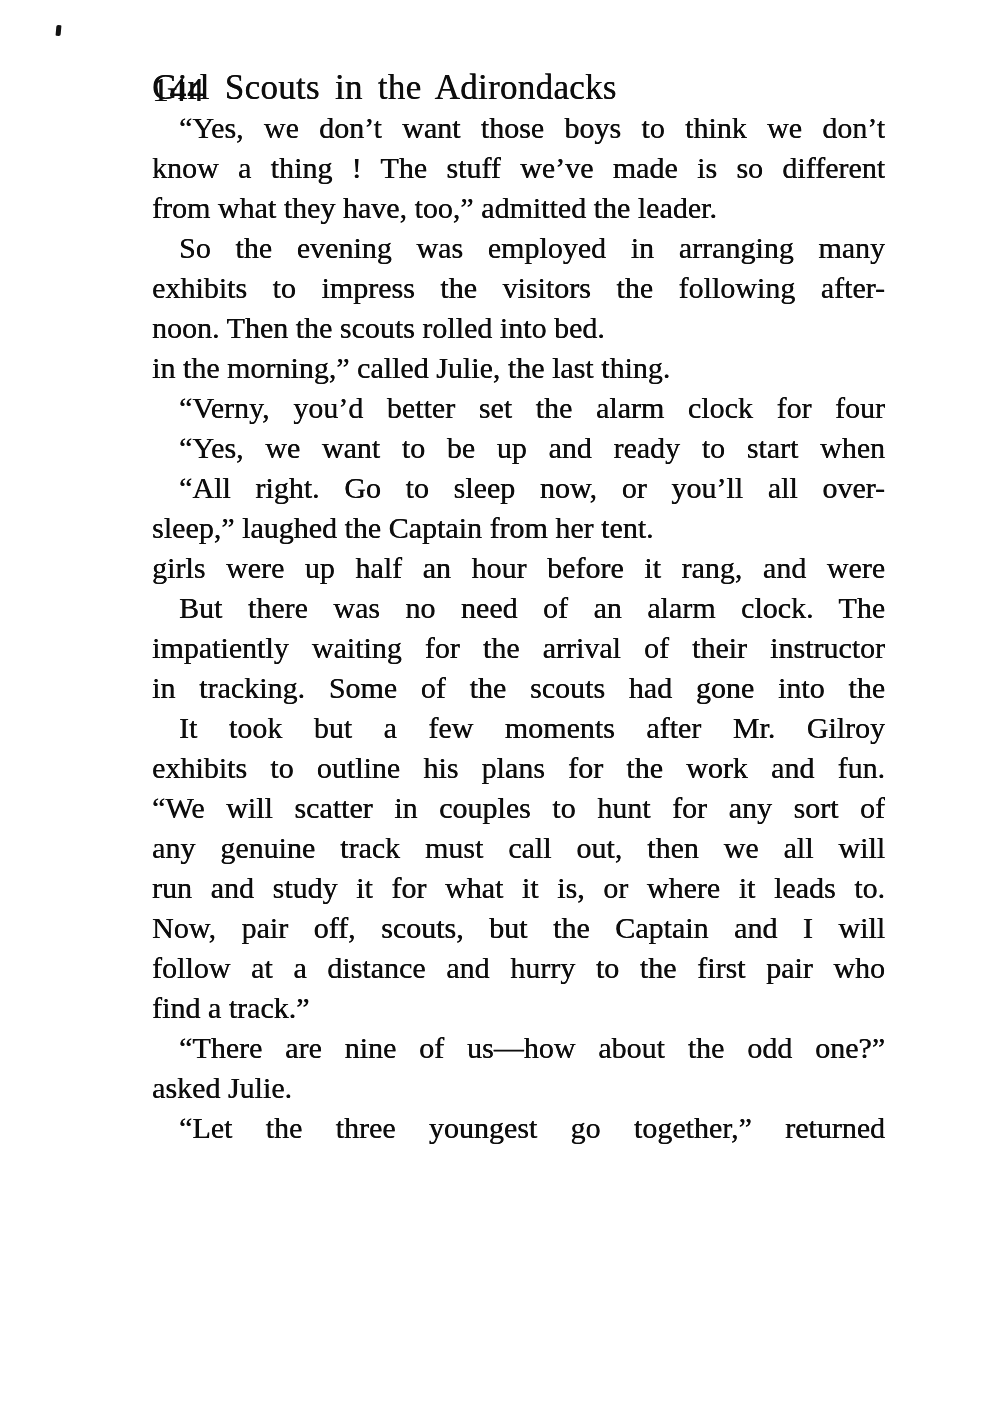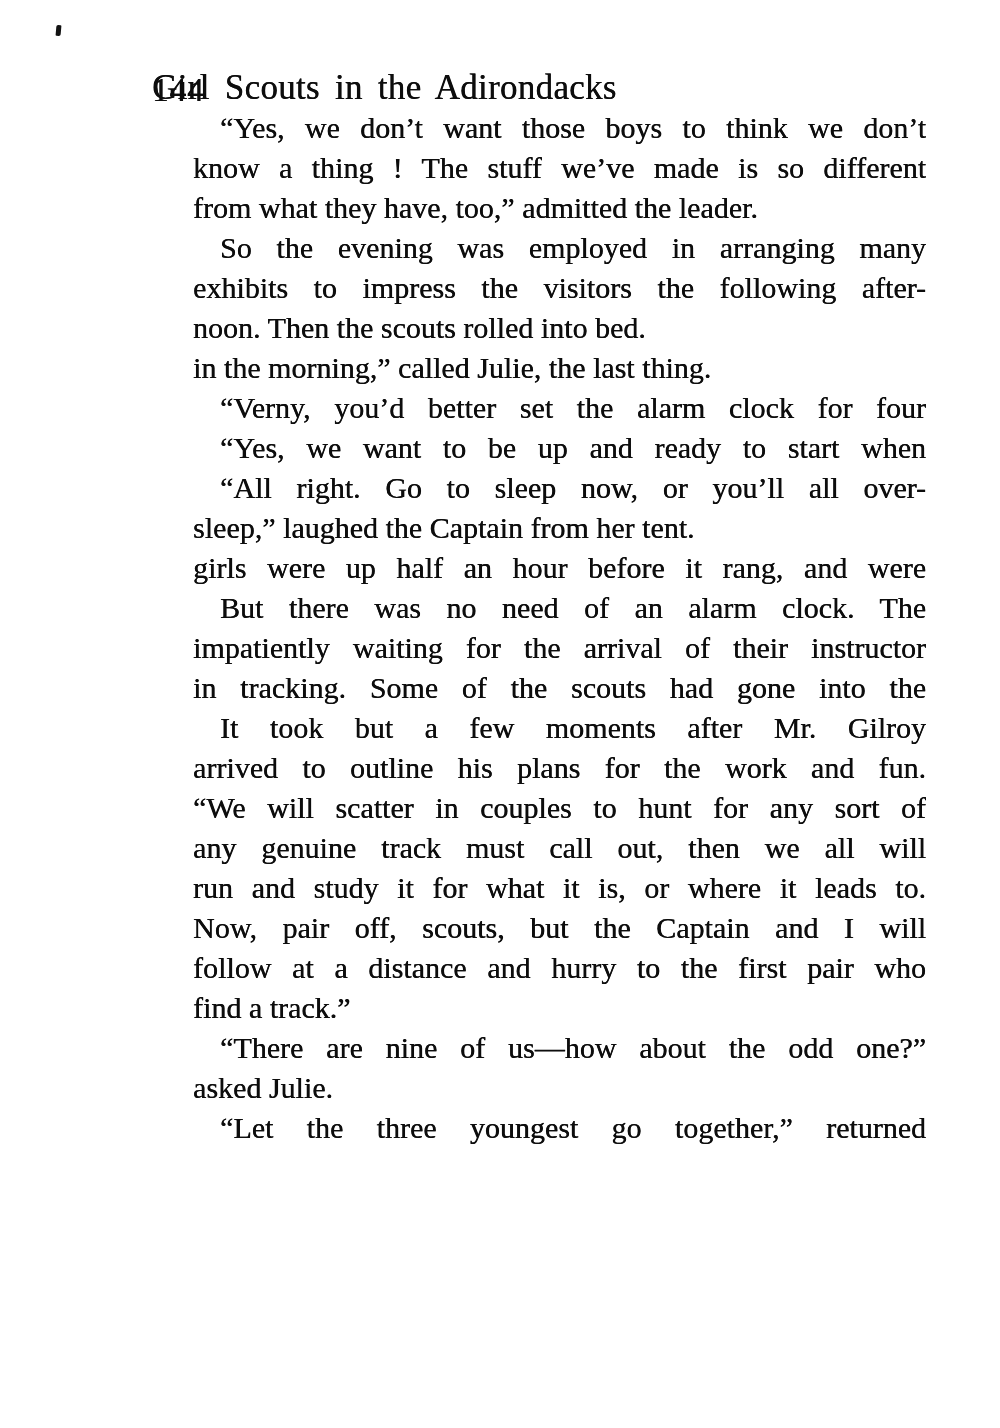--- a/index.html
+++ b/index.html
@@ -53,21 +53,20 @@
     white-space: nowrap;
   }
   .page-text {
     position: absolute;
     left: 152px;
     top: 108px;
     width: 733px;
     font-size: 30px;
     line-height: 40px;
     text-shadow: 0.35px 0 currentColor;
-    margin-left: 41px;
   }
   .line {
     height: 40px;
     text-align: justify;
     text-align-last: justify;
     text-justify: inter-word;
     white-space: normal;
     overflow: hidden;
   }
   .line.indent {
@@ -98,21 +97,21 @@
       <div class="line endpara">in the morning,” called Julie, the last thing.</div>
       <div class="line indent">“Verny, you’d better set the alarm clock for four</div>
       <div class="line indent">“Yes, we want to be up and ready to start when</div>
       <div class="line indent">“All right.  Go to sleep now, or you’ll all over-</div>
       <div class="line endpara">sleep,” laughed the Captain from her tent.</div>
       <div class="line">girls were up half an hour before it rang, and were</div>
       <div class="line indent">But there was no need of an alarm clock.  The</div>
       <div class="line">impatiently waiting for the arrival of their instructor</div>
       <div class="line">in tracking.  Some of the scouts had gone into the</div>
       <div class="line indent">It took but a few moments after Mr. Gilroy</div>
-      <div class="line">arrived to outline his plans for the work and fun.</div>
+      <div class="line">exhibits to outline his plans for the work and fun.</div>
       <div class="line">“We will scatter in couples to hunt for any sort of</div>
       <div class="line">any genuine track must call out, then we all will</div>
       <div class="line">run and study it for what it is, or where it leads to.</div>
       <div class="line">Now, pair off, scouts, but the Captain and I will</div>
       <div class="line">follow at a distance and hurry to the first pair who</div>
       <div class="line endpara">find a track.”</div>
       <div class="line indent">“There are nine of us—how about the odd one?”</div>
       <div class="line endpara">asked Julie.</div>
       <div class="line indent">“Let the three youngest go together,” returned</div>
     </div>

